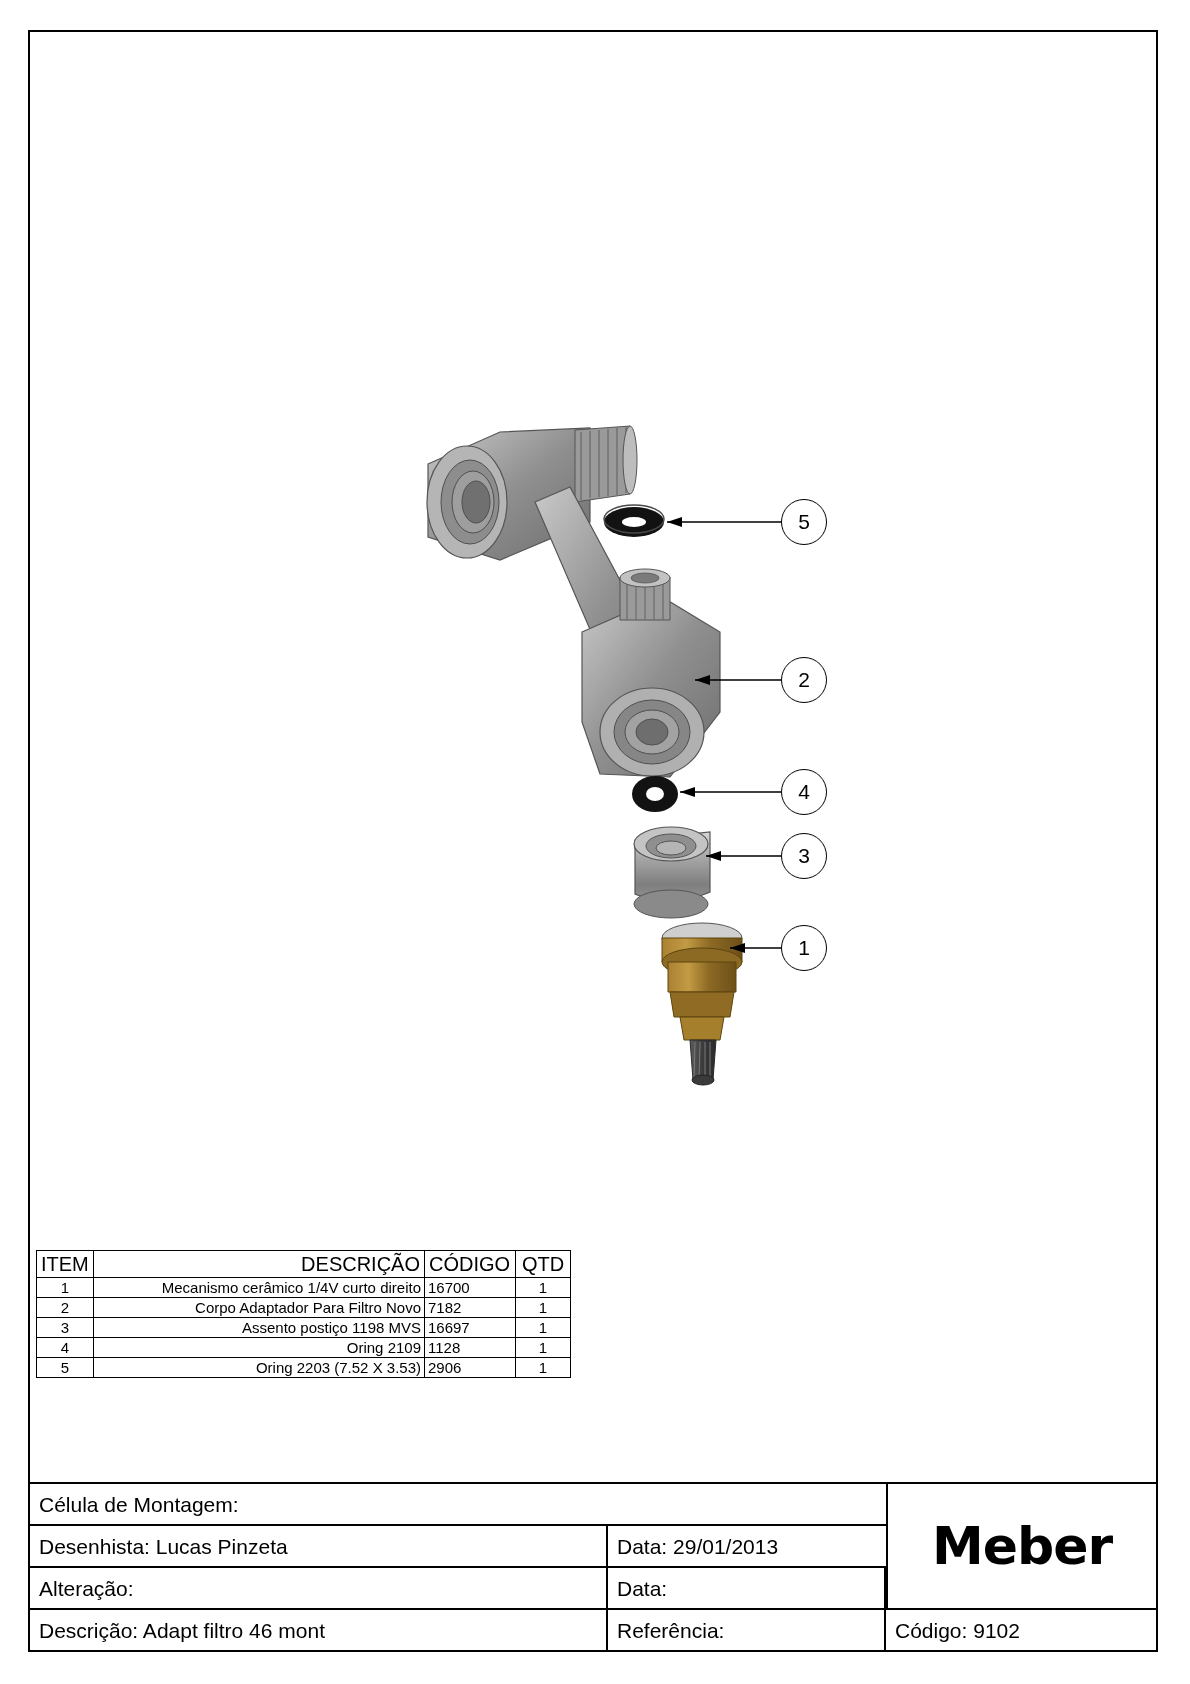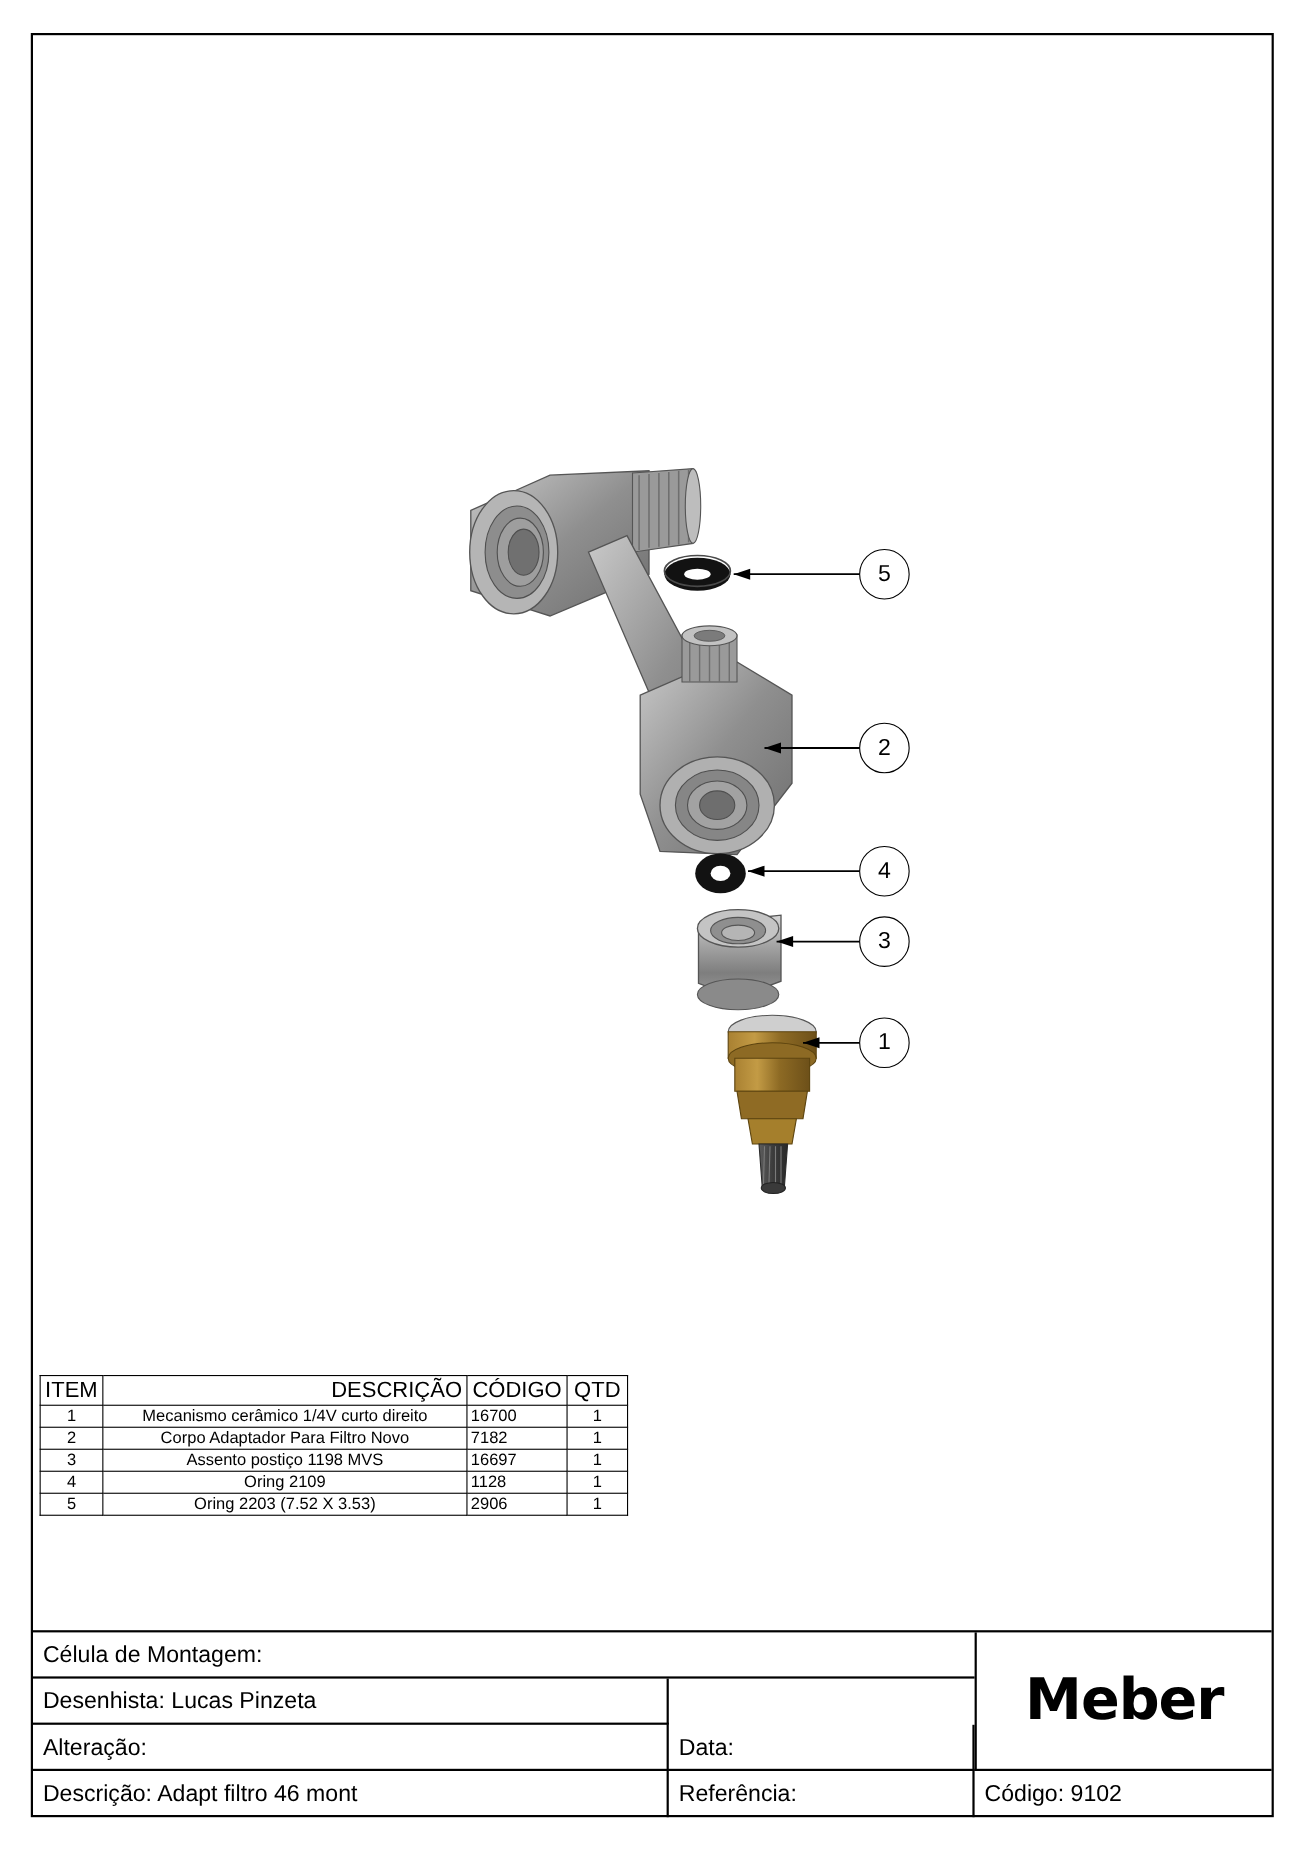--- a/index.html
+++ b/index.html
@@ -59,26 +59,26 @@
     height: 19px;
     font-weight: normal;
     white-space: nowrap;
   }
   .parts-table thead th {
     font-size: 20px;
     height: 26px;
     padding: 0 4px;
   }
   .col-item { width: 48px; text-align: center; }
-  .col-desc { width: 322px; text-align: center; }
+  .col-desc { width: 322px; text-align: right; }
   .col-cod  { width: 82px; text-align: left; }
   .col-qtd  { width: 46px; text-align: center; margin-left: 17px; }
   .parts-table thead .col-desc { text-align: right; }
   .parts-table thead .col-item { text-align: left; }
-  .parts-table thead .col-cod  { text-align: center; }
+  .parts-table thead .col-cod  { text-align: left; }
   .parts-table thead .col-qtd  { text-align: center; }
 
   
   .title-block {
     position: absolute;
     left: 0;
     bottom: 0;
     width: 1126px;
     height: 168px;
     border-top: 2px solid #000;
@@ -291,20 +291,21 @@
         <td class="col-qtd">1</td>
       </tr>
     </tbody>
   </table>
 
   <div class="title-block">
 
     <div class="tb-cell b-bottom" style="left:0; top:0; width:856px;">Célula de Montagem:</div>
 
     <div class="tb-cell b-bottom b-right" style="left:0; top:42px; width:578px;">Desenhista: Lucas Pinzeta</div>
+    <div class="tb-cell b-bottom" style="left:578px; top:42px; width:278px;">Data: 29/01/2013</div>
 
     <div class="tb-cell b-bottom b-right" style="left:0; top:84px; width:578px;">Alteração:</div>
     <div class="tb-cell b-bottom b-right" style="left:578px; top:84px; width:278px;">Data:</div>
 
     <div class="tb-cell b-right" style="left:0; top:126px; width:578px;">Descrição: Adapt filtro 46 mont</div>
     <div class="tb-cell b-right" style="left:578px; top:126px; width:278px;">Referência:</div>
     <div class="tb-cell" style="left:856px; top:126px; width:270px;">Código: 9102</div>
 
     <div class="logo-cell">
       <span class="logo-text">Meber</span>

